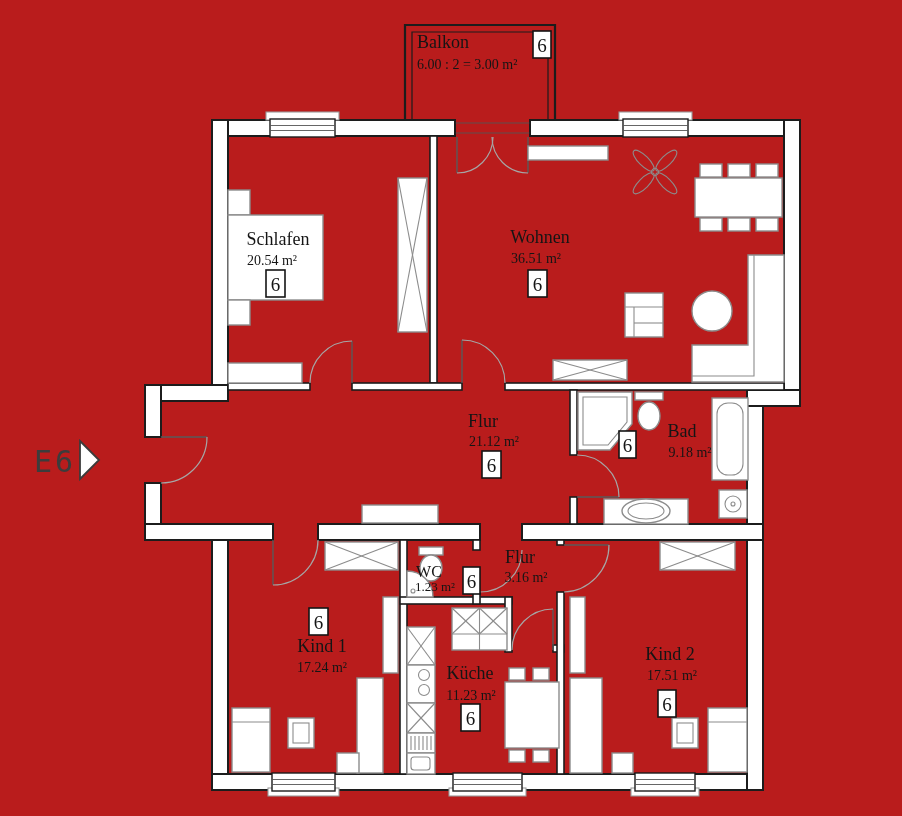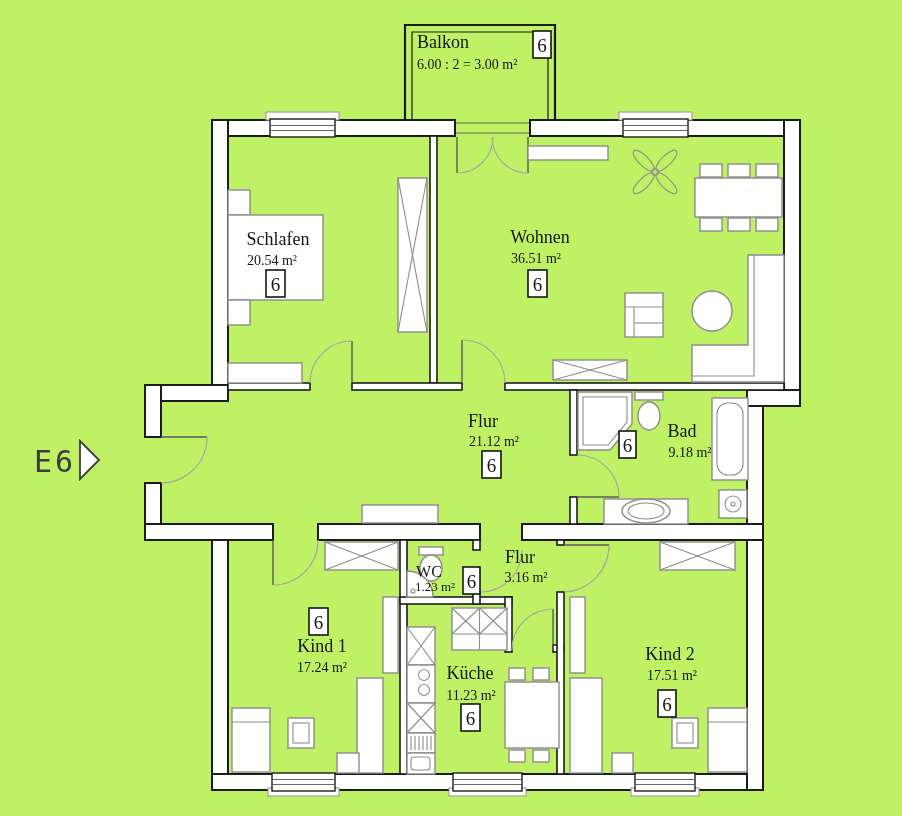--- a/index.html
+++ b/index.html
@@ -1,16 +1,16 @@
 <!DOCTYPE html>
 <html><head>
 <meta charset="utf-8">
 <style>
   html,body{margin:0;padding:0;background:#fff;}
-  .page{position:relative;width:902px;height:816px;background:#bef264;overflow:hidden;
+  .page{position:relative;width:902px;height:816px;background:#b91c1c;overflow:hidden;
         font-family:"Liberation Serif", serif;}
   svg{display:block}
   .wall {fill:#fff;stroke:#1c1c1c;stroke-width:2;}
   .iwall{fill:#fff;stroke:#1c1c1c;stroke-width:1.6;}
   .bal  {fill:none;stroke:#1c1c1c;}
   .win  {fill:#fff;stroke:#1c1c1c;stroke-width:1.4;}
   .winl {stroke:#555;stroke-width:0.9;}
   .sill {fill:#fff;stroke:#9a9a9a;stroke-width:1.1;}
   .arc  {fill:none;stroke:#a6a6a6;stroke-width:1.2;}
   .leaf {stroke:#5a5a5a;stroke-width:1.4;}

